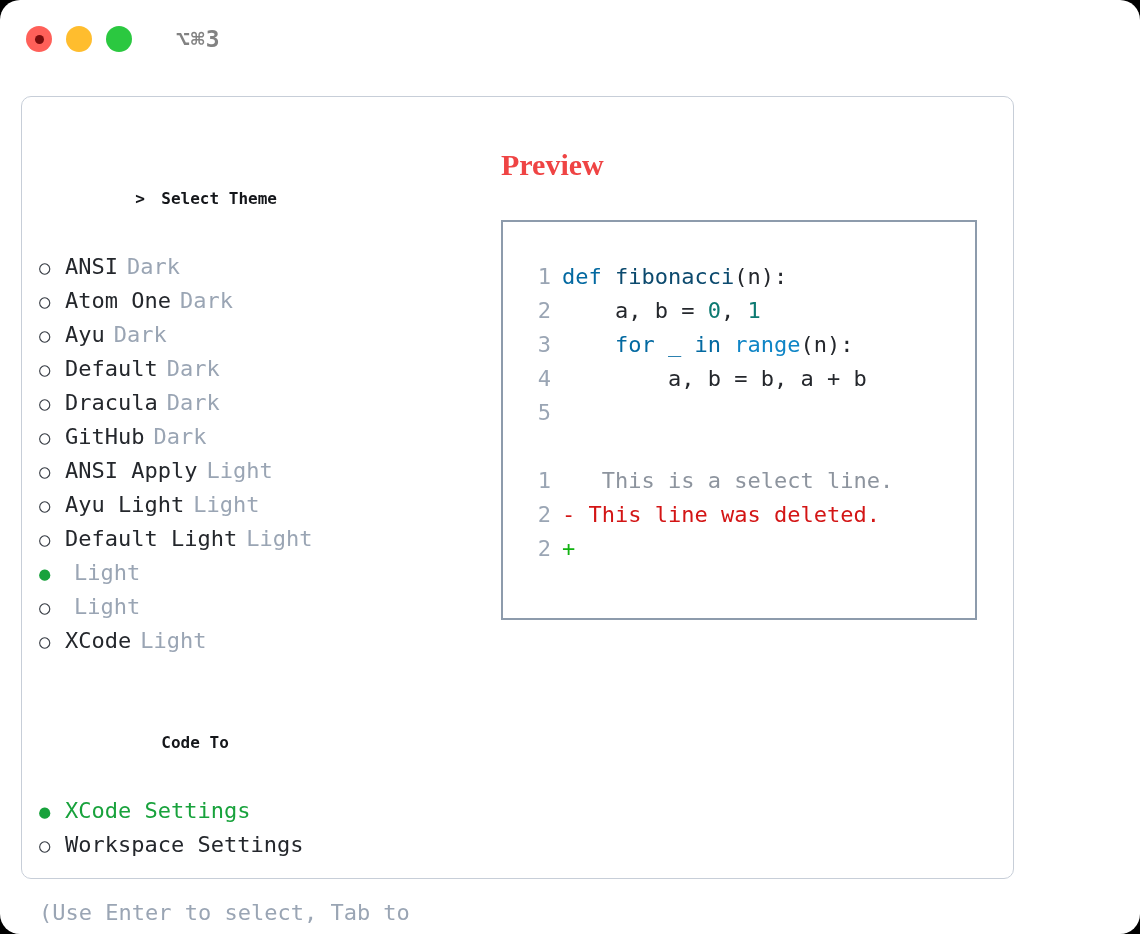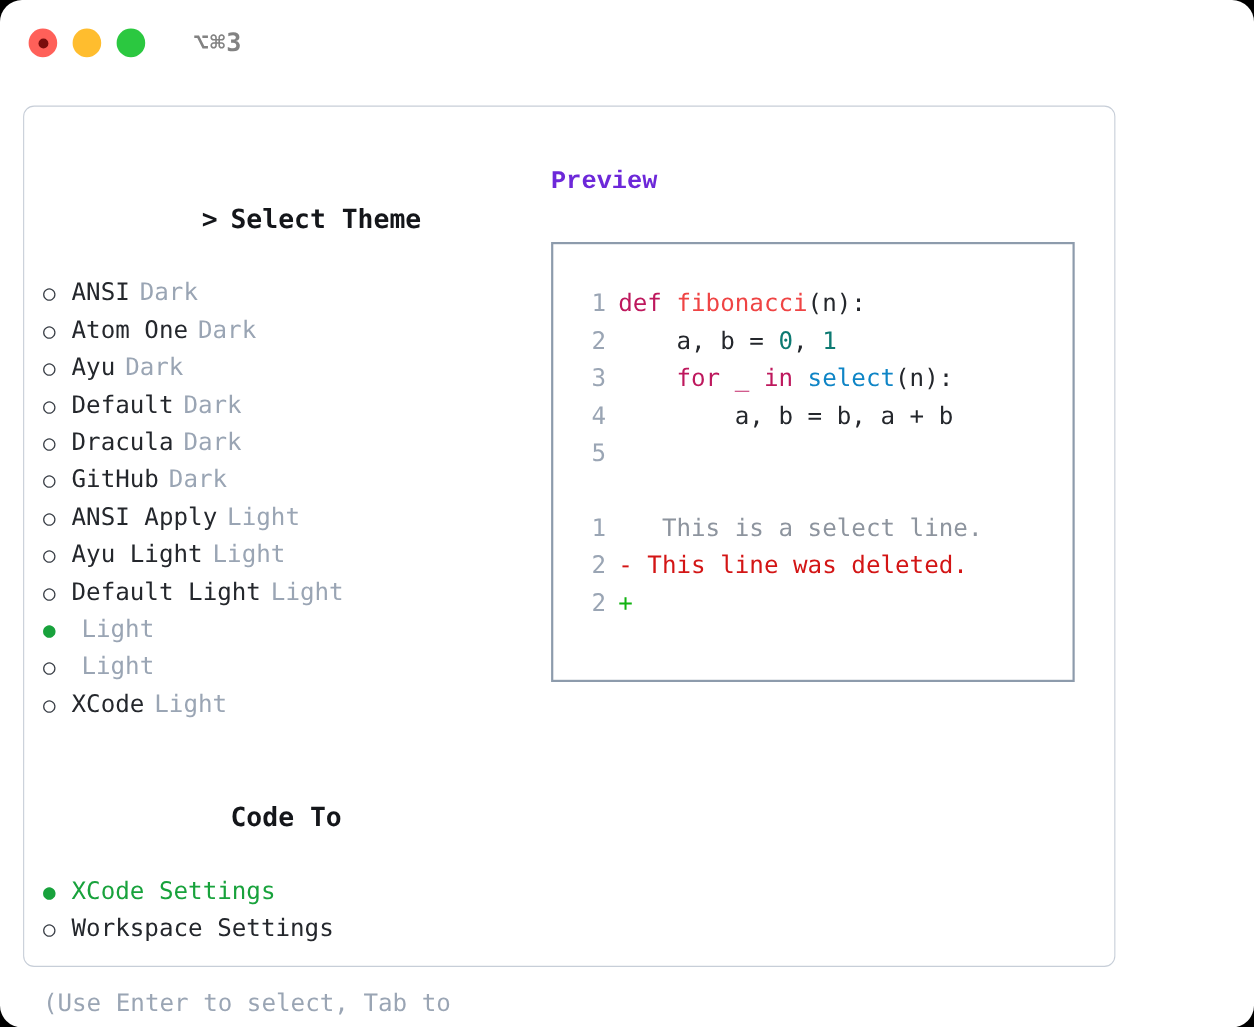--- a/index.html
+++ b/index.html
@@ -88,21 +88,21 @@
   
   .left-col {
     position: absolute;
     left: 17px;
     top: 51px;
     width: 450px;
   }
 
   .section-head {
     font-family: "DejaVu Sans Mono", monospace;
-    font-size: 24px;
+    font-size: 16px;
     font-weight: bold;
     color: #14161a;
     line-height: 34px;
     white-space: pre;
   }
   .head-prompt { display: inline-block; width: 26px; }
   .head-indent { display: inline-block; width: 26px; }
 
   .opt-row {
     display: flex;
@@ -139,24 +139,24 @@
   }
 
   
   .right-col {
     position: absolute;
     left: 479px;
     top: 51px;
     width: 490px;
   }
   .preview-title {
-    font-family: Liberation Mono, monospace;
-    font-size: 23px;
+    font-family: Liberation Serif, serif;
+    font-size: 30px;
     font-weight: bold;
-    color: #6d28d9;
+    color: #ef4444;
     line-height: 34px;
   }
   .preview-box {
     margin-top: 38px;
     width: 476px;
     height: 400px;
     border: 2px solid #8d9bac;
     box-sizing: border-box;
     padding: 38px 0 0 0;
   }
@@ -170,22 +170,22 @@
   }
   .lineno {
     width: 28px;
     flex: 0 0 28px;
     text-align: right;
     color: #9aa5b4;
     margin-right: 11px;
   }
   .code-txt { color: #24272c; }
 
-  .tok-kw    { color: #be185d; }
-  .tok-fn    { color: #ef4444; }
+  .tok-kw    { color: #0369a1; }
+  .tok-fn    { color: #0c4a6e; }
   .tok-num   { color: #0d7a72; }
   .tok-call  { color: #0f85c6; }
   .tok-plain { color: #24272c; }
 
   .diff-ctx  { color: #8d949e; }
   .diff-del  { color: #d31515; }
   .diff-add  { color: #12b312; }
 
   .blank-line { height: 34px; }
 </style>
@@ -243,21 +243,21 @@
         <div class="hint">(Use Enter to select, Tab to change focus)</div>
       </div>
 
       <div class="right-col">
         <div class="preview-title">Preview</div>
 
         <div class="preview-box">
           <div id="code-block">
               <div class="code-line"><span class="lineno">1</span><span class="code-txt"><span class="tok-kw">def </span><span class="tok-fn">fibonacci</span><span class="tok-plain">(n):</span></span></div>
               <div class="code-line"><span class="lineno">2</span><span class="code-txt"><span class="tok-plain">    a, b = </span><span class="tok-num">0</span><span class="tok-plain">, </span><span class="tok-num">1</span></span></div>
-              <div class="code-line"><span class="lineno">3</span><span class="code-txt"><span class="tok-kw">    for _ in </span><span class="tok-call">select</span><span class="tok-plain">(n):</span></span></div>
+              <div class="code-line"><span class="lineno">3</span><span class="code-txt"><span class="tok-kw">    for _ in </span><span class="tok-call">range</span><span class="tok-plain">(n):</span></span></div>
               <div class="code-line"><span class="lineno">4</span><span class="code-txt"><span class="tok-plain">        a, b = b, a + b</span></span></div>
               <div class="code-line"><span class="lineno">5</span></div>
             </div>
           <div class="blank-line"></div>
           <div id="diff-block">
               <div class="code-line"><span class="lineno">1</span><span class="diff-ctx"> </span><span class="diff-ctx">  This is a select line.</span></div>
               <div class="code-line"><span class="lineno">2</span><span class="diff-del">-</span><span class="diff-del"> This line was deleted.</span></div>
               <div class="code-line"><span class="lineno">2</span><span class="diff-add">+</span></div>
             </div>
         </div>

